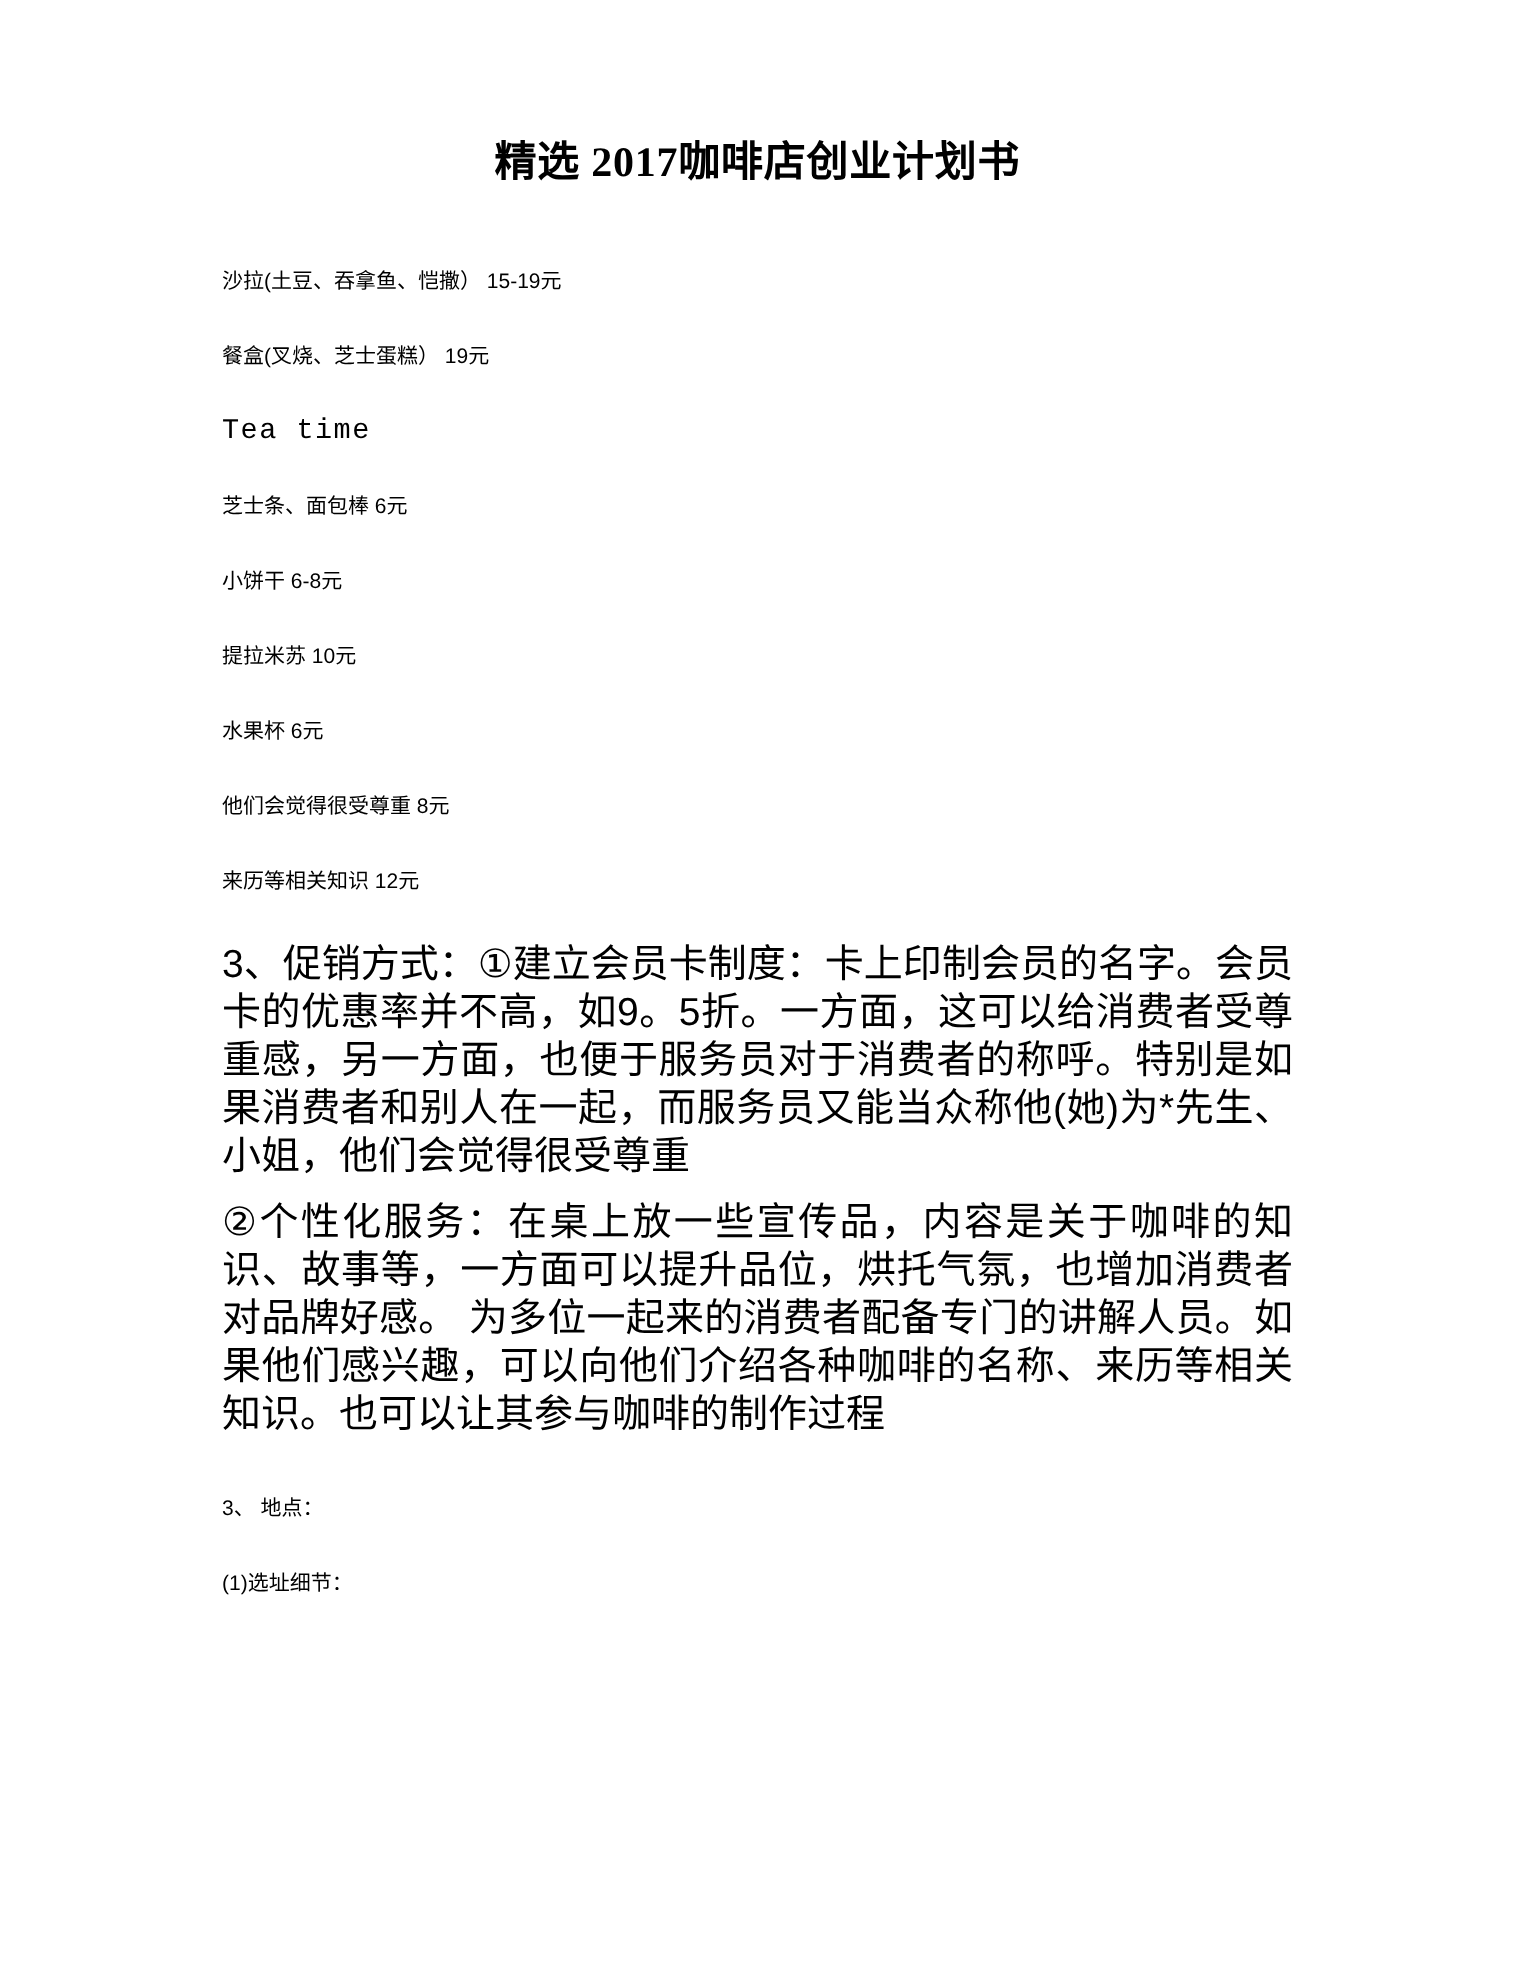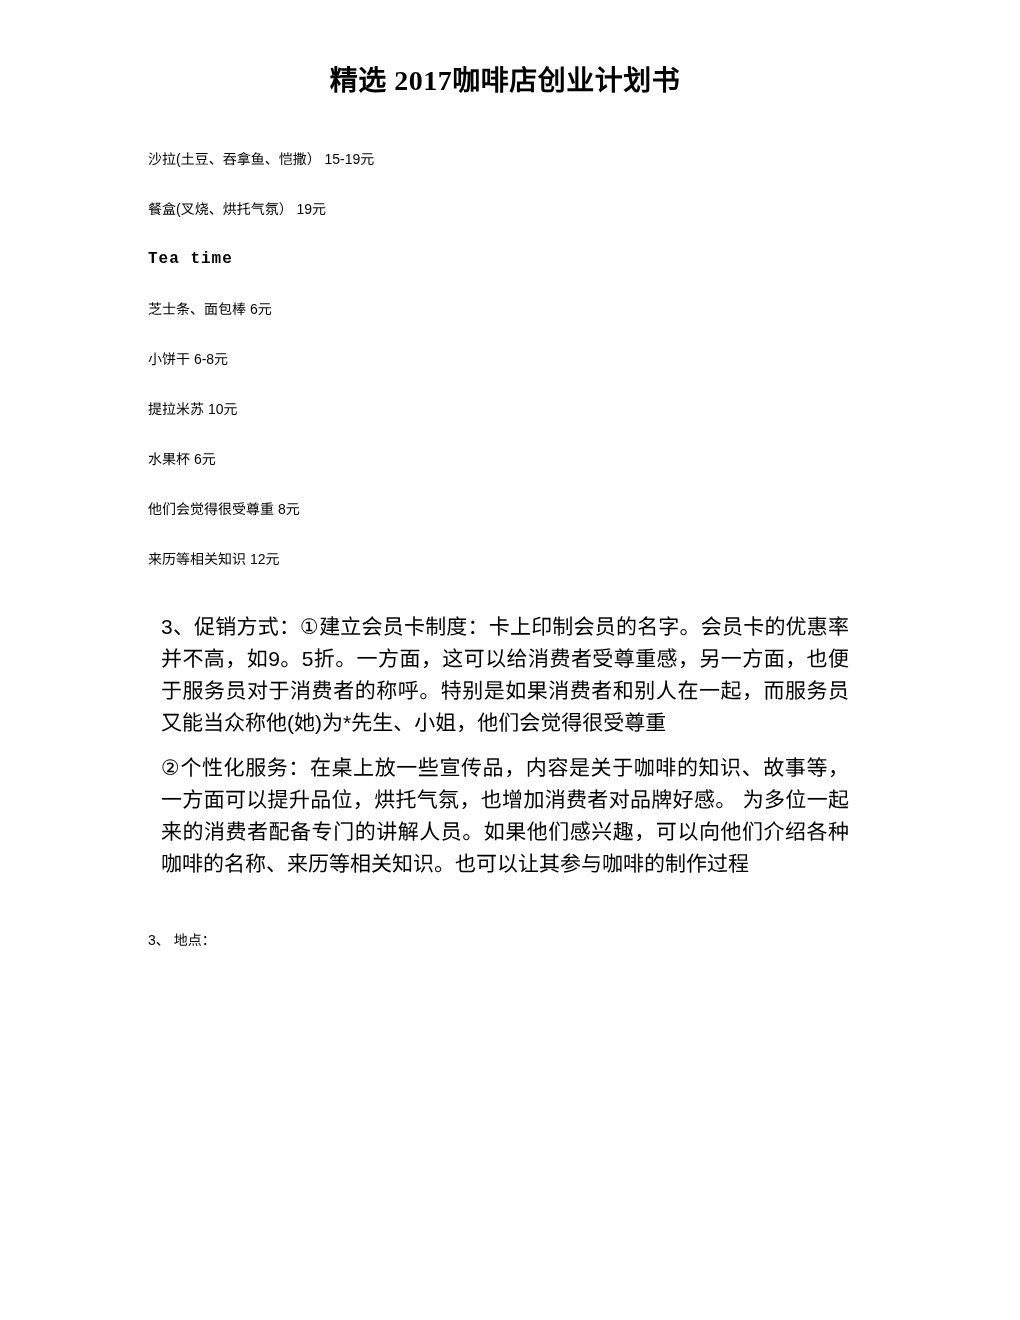--- a/index.html
+++ b/index.html
@@ -28,55 +28,54 @@
     width: 714px;
   }
 
   
   .doc-title {
     text-align: center;
     font-size: 28px;
     font-weight: bold;
     line-height: 1.2;
     margin: 0;
-    padding-top: 64px;
+    padding-top: 92px;
     letter-spacing: 0.5px;
     font-family: "Liberation Serif", "DejaVu Serif", serif;
   }
 
   
   .menu-block {
     margin-top: 36px;
   }
 
   .menu-line {
     font-size: 14px;
     line-height: 50px;
     height: 50px;
     white-space: pre;
     font-family: "Liberation Sans", "DejaVu Sans", sans-serif;
   }
 
   .menu-line.mono {
     font-family: "Liberation Mono", "DejaVu Sans Mono", monospace;
-    font-size: 16px;
+    font-size: 19px;
     letter-spacing: 1px;
-    font-weight: bold;
   }
 
   
   .para {
-    font-size: 21px;
+    font-size: 26px;
     line-height: 32px;
     text-align: justify;
     text-justify: inter-character;
     text-align-last: left;
     white-space: pre-wrap;
     word-break: break-all;
-    margin: 13px;
+    margin: 0;
     font-family: "Liberation Sans", "DejaVu Sans", sans-serif;
   }
 
   .para.spaced-top {
     margin-top: 12px;
   }
 
   
   .plain-line {
     font-size: 14px;
@@ -92,34 +91,35 @@
 </head>
 <body>
 
 <div class="page">
   <div class="content">
 
     <h1 class="doc-title">精选 2017咖啡店创业计划书</h1>
 
     <div class="menu-block">
       <div class="menu-line">沙拉(土豆、吞拿鱼、恺撒） 15-19元</div>
-      <div class="menu-line">餐盒(叉烧、烘托气氛） 19元</div>
+      <div class="menu-line">餐盒(叉烧、芝士蛋糕） 19元</div>
       <div class="menu-line mono">Tea time</div>
       <div class="menu-line">芝士条、面包棒 6元</div>
       <div class="menu-line">小饼干 6-8元</div>
       <div class="menu-line">提拉米苏 10元</div>
       <div class="menu-line">水果杯 6元</div>
       <div class="menu-line">他们会觉得很受尊重 8元</div>
       <div class="menu-line">来历等相关知识 12元</div>
     </div>
 
     <div class="gap-sm"></div>
 
     <p class="para">3、促销方式：①建立会员卡制度：卡上印制会员的名字。会员卡的优惠率并不高，如9。5折。一方面，这可以给消费者受尊重感，另一方面，也便于服务员对于消费者的称呼。特别是如果消费者和别人在一起，而服务员又能当众称他(她)为*先生、小姐，他们会觉得很受尊重</p>
 
     <p class="para spaced-top">②个性化服务：在桌上放一些宣传品，内容是关于咖啡的知识、故事等，一方面可以提升品位，烘托气氛，也增加消费者对品牌好感。 为多位一起来的消费者配备专门的讲解人员。如果他们感兴趣，可以向他们介绍各种咖啡的名称、来历等相关知识。也可以让其参与咖啡的制作过程</p>
 
     <div class="gap-md"></div>
 
     <div class="plain-line">3、 地点：</div>
+    <div class="plain-line">(1)选址细节：</div>
 
   </div>
 </div>
 
 </body></html>

